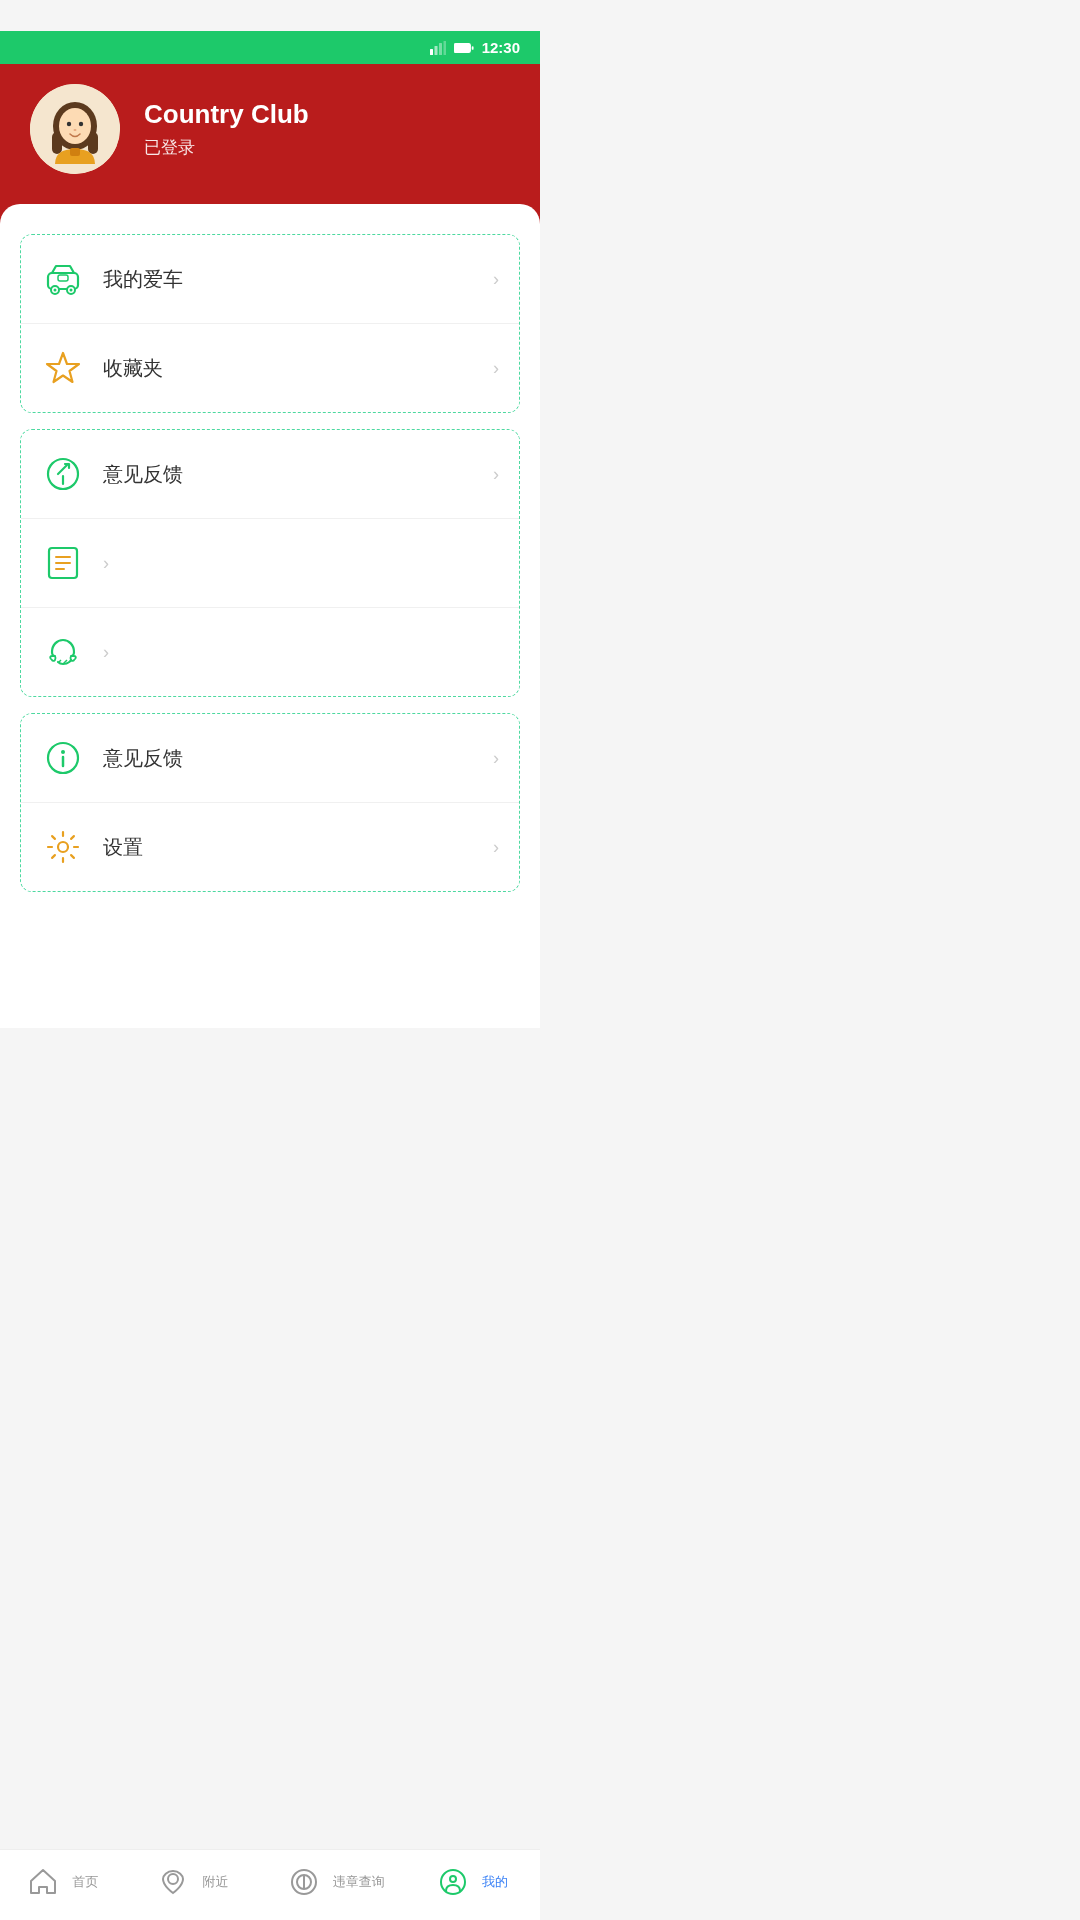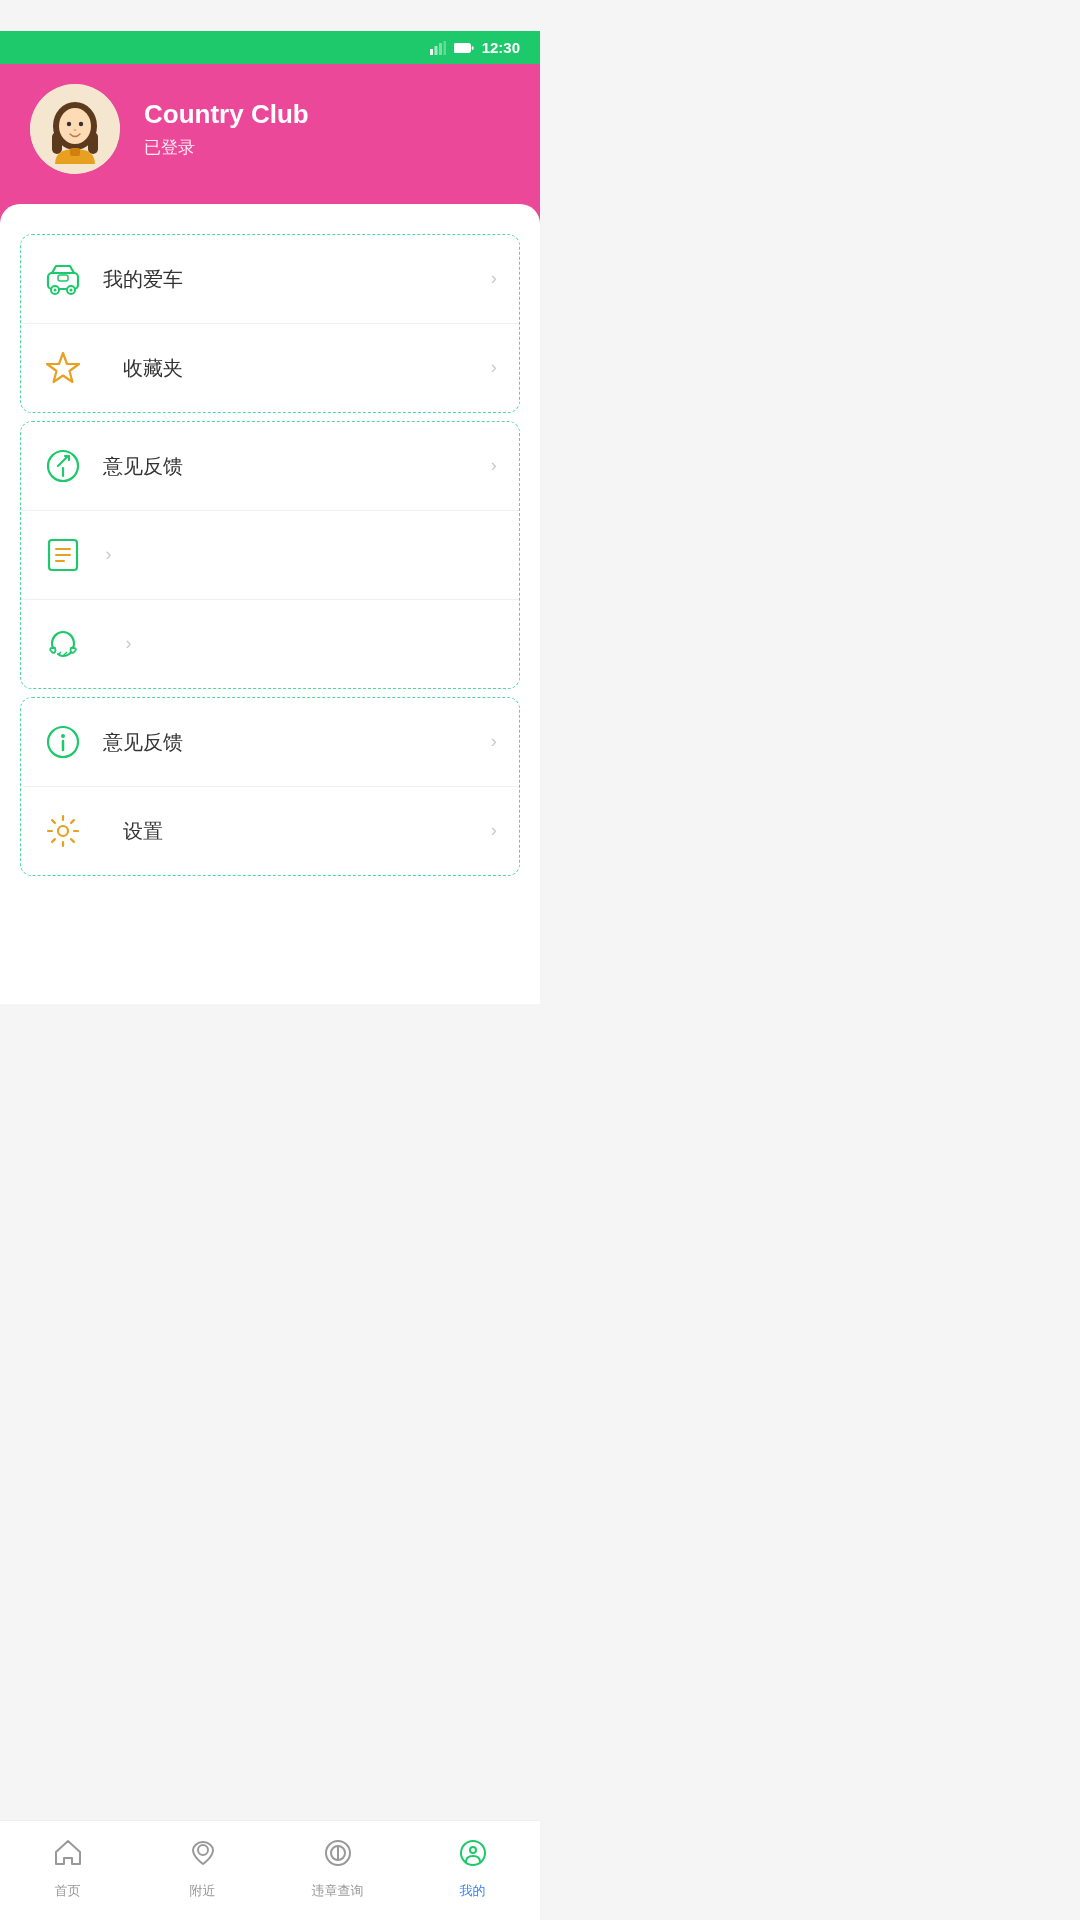--- a/index.html
+++ b/index.html
@@ -32,21 +32,21 @@
       height: 12px;
     }
     .status-time {
       color: white;
       font-size: 15px;
       font-weight: 600;
     }
 
     
     .header {
-      background: #ec4899;
+      background: #b91c1c;
       padding: 20px 30px 50px 30px;
       display: flex;
       align-items: center;
       gap: 24px;
     }
     .avatar-container {
       width: 90px;
       height: 90px;
       border-radius: 50%;
       background: #F5E6CF;
@@ -77,36 +77,34 @@
       border-radius: 20px 20px 0 0;
       margin-top: -20px;
       padding: 30px 20px 120px;
       min-height: 700px;
     }
 
     
     .menu-group {
       border: 1.5px dashed #4DD9A0;
       border-radius: 12px;
-      margin-bottom: 8px;
+      margin-bottom: 16px;
       overflow: hidden;
-      font-family: Liberation Mono, monospace;
     }
     .menu-item {
       display: flex;
       align-items: center;
       padding: 22px 20px;
       border-bottom: 1px solid #f0f0f0;
       cursor: pointer;
       background: white;
       position: relative;
     }
     .menu-item:last-child {
       border-bottom: none;
-      gap: 20px;
     }
     .menu-icon {
       width: 44px;
       height: 44px;
       display: flex;
       align-items: center;
       justify-content: center;
       margin-right: 18px;
       flex-shrink: 0;
     }
@@ -129,21 +127,20 @@
       width: 540px;
       background: white;
       border-top: 1px solid #eee;
       display: flex;
       justify-content: space-around;
       align-items: center;
       padding: 14px 0 20px;
     }
     .tab-item {
       display: flex;
-      flex-direction: column;
       align-items: center;
       gap: 11px;
       cursor: pointer;
       min-width: 80px;
     }
     .tab-icon {
       width: 36px;
       height: 36px;
       display: flex;
       align-items: center;

